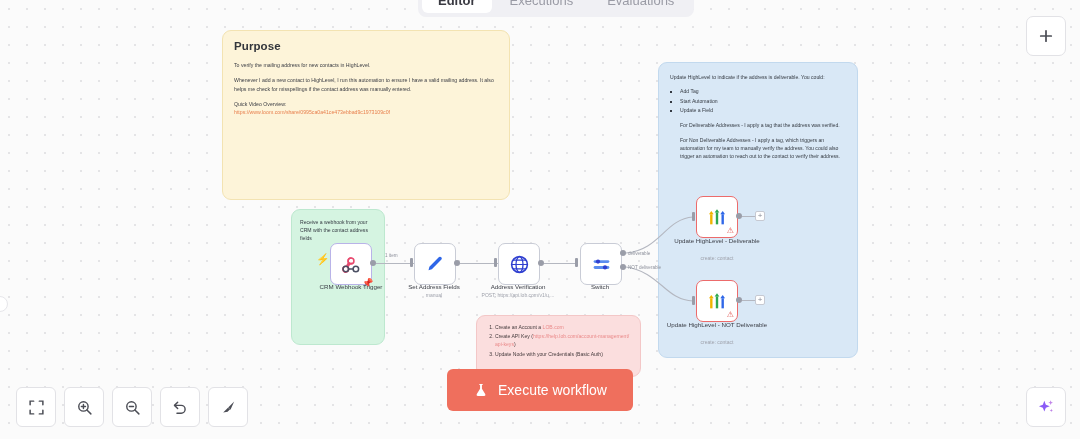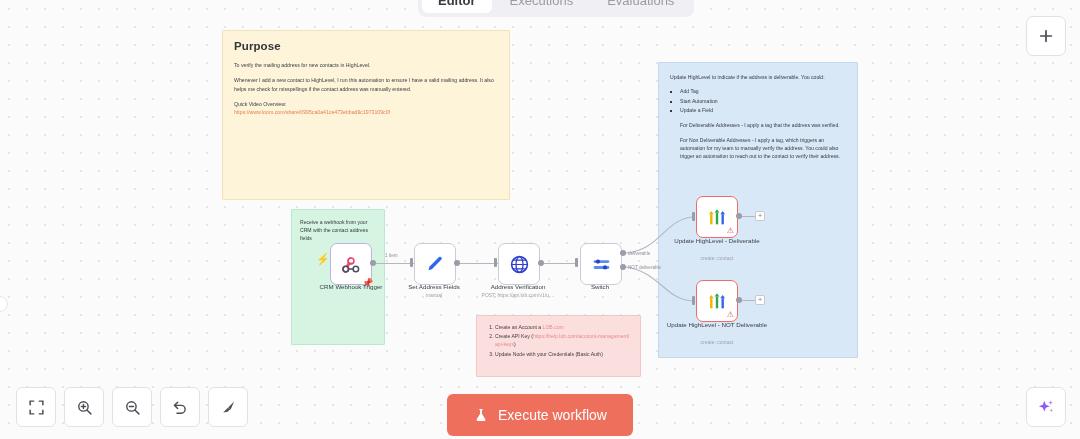--- a/index.html
+++ b/index.html
@@ -33,21 +33,21 @@
     color: #9a9ba5;
     border-radius: 6px;
     line-height: 15px;
     white-space: nowrap;
   }
   .tab.active { background: #fff; color: #3a3a42; font-weight: 600; }
 
   
   .sticky {
     position: absolute;
-    border-radius: 1px;
+    border-radius: 9px;
     overflow: hidden;
   }
   .sticky.purpose {
     left: 222px; top: 30px; width: 288px; height: 170px;
     background: #fdf4d9;
     border: 1px solid #f3e3b2;
     padding: 9px 11px;
   }
   .sticky.purpose h2 {
     font-size: 11.5px; color: #33363c; font-weight: 700;
@@ -161,21 +161,21 @@
 
   
   .toolbar { position: absolute; left: 16px; bottom: 12px; display: flex; gap: 8px; z-index: 30; }
   .tbtn {
     width: 40px; height: 40px; background: #fff;
     border: 1px solid #e2e2e6; border-radius: 6px;
     display: flex; align-items: center; justify-content: center;
     color: #4b4d55;
   }
   .exec-btn {
-    position: absolute; left: 447px; bottom: 3px;
+    position: absolute; left: 447px; bottom: 28px;
     width: 186px; height: 42px;
     background: #ef6f5d; border-radius: 6px;
     display: flex; align-items: center; justify-content: center; gap: 9px;
     color: #fff; font-size: 14px; font-weight: 500;
     z-index: 30;
   }
   .corner-btn {
     position: absolute; width: 40px; height: 40px;
     background: #fff; border: 1px solid #e2e2e6; border-radius: 7px;
     display: flex; align-items: center; justify-content: center;

